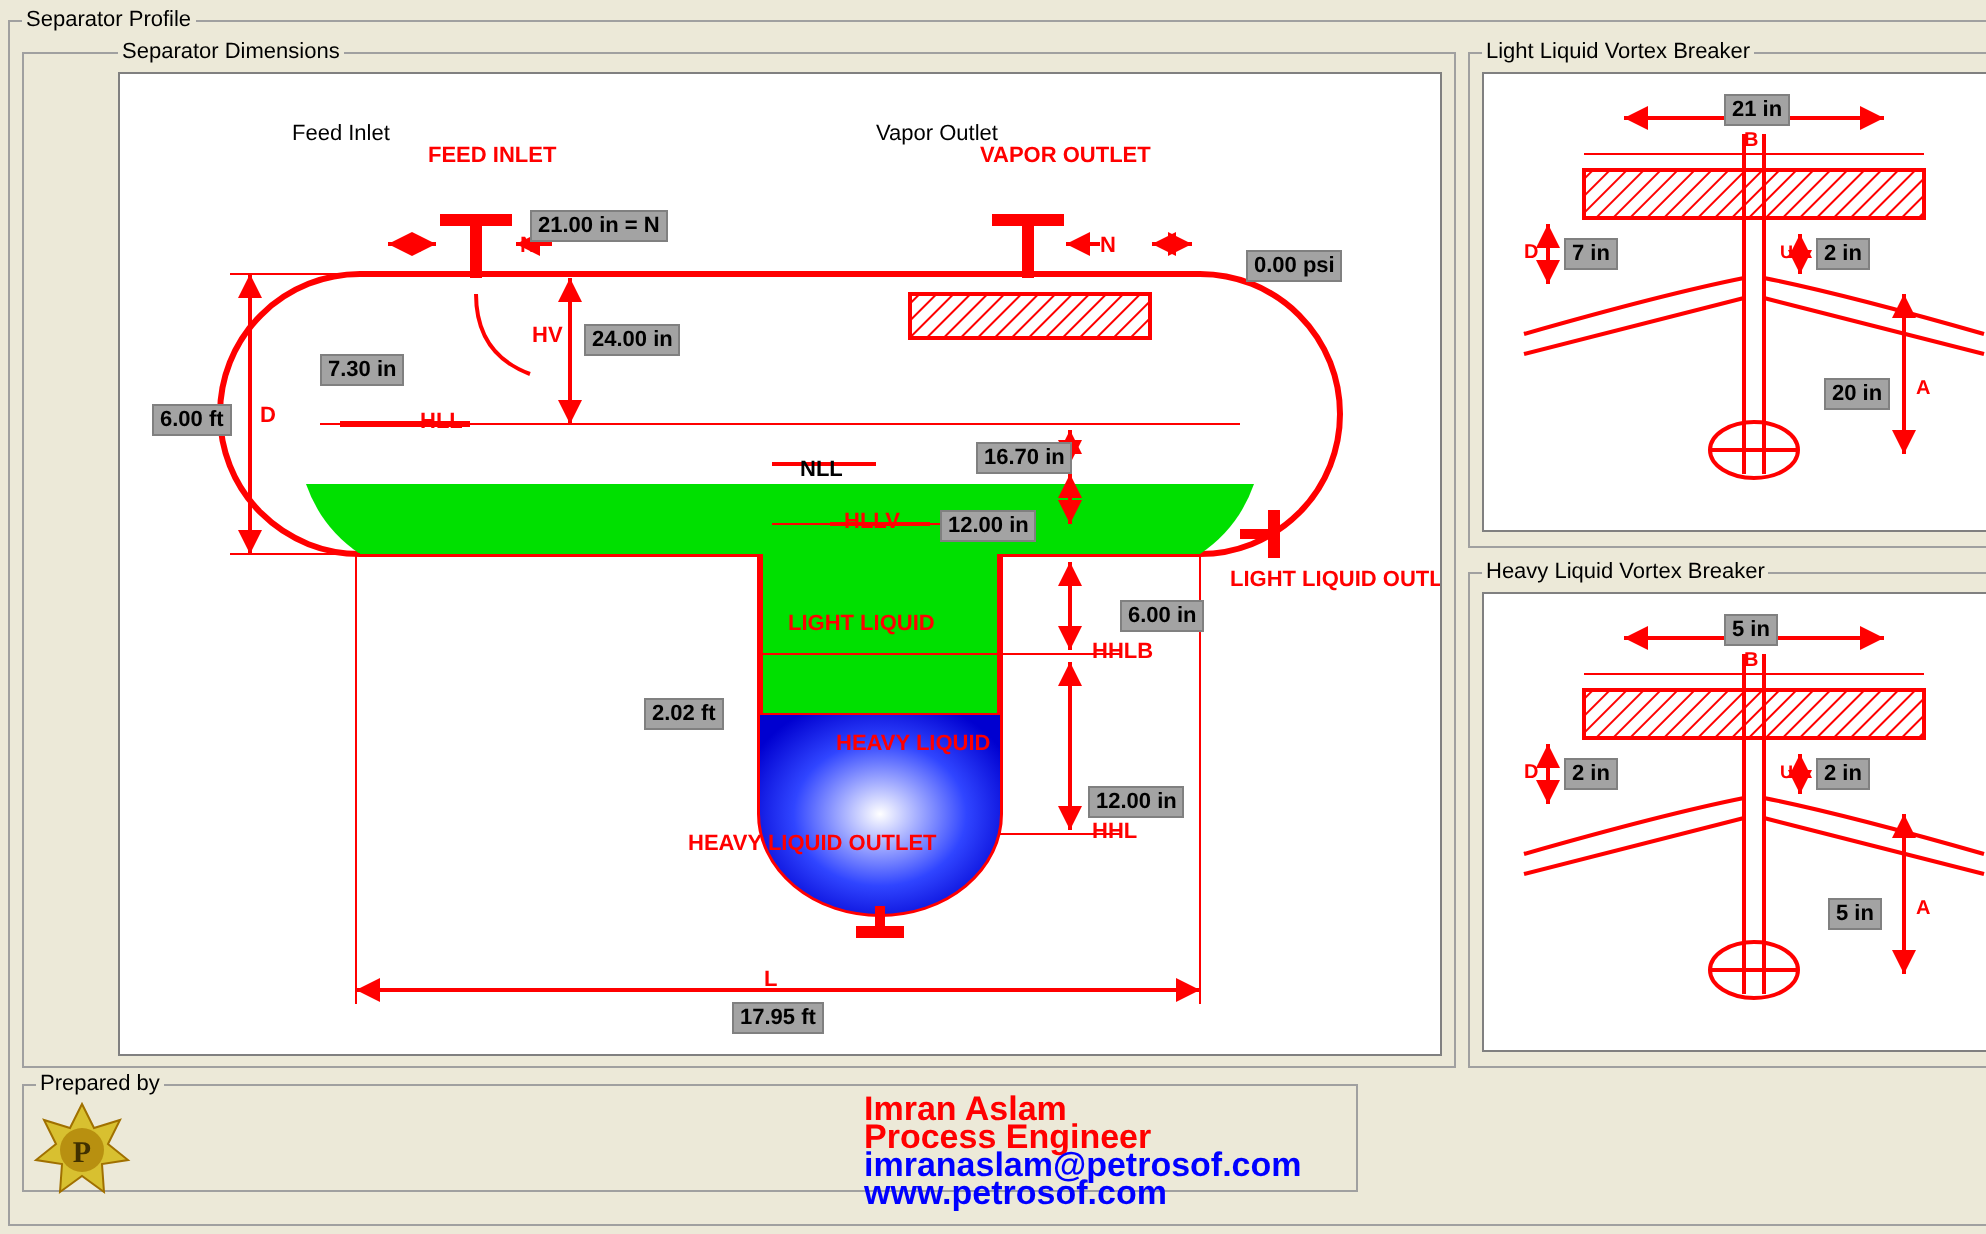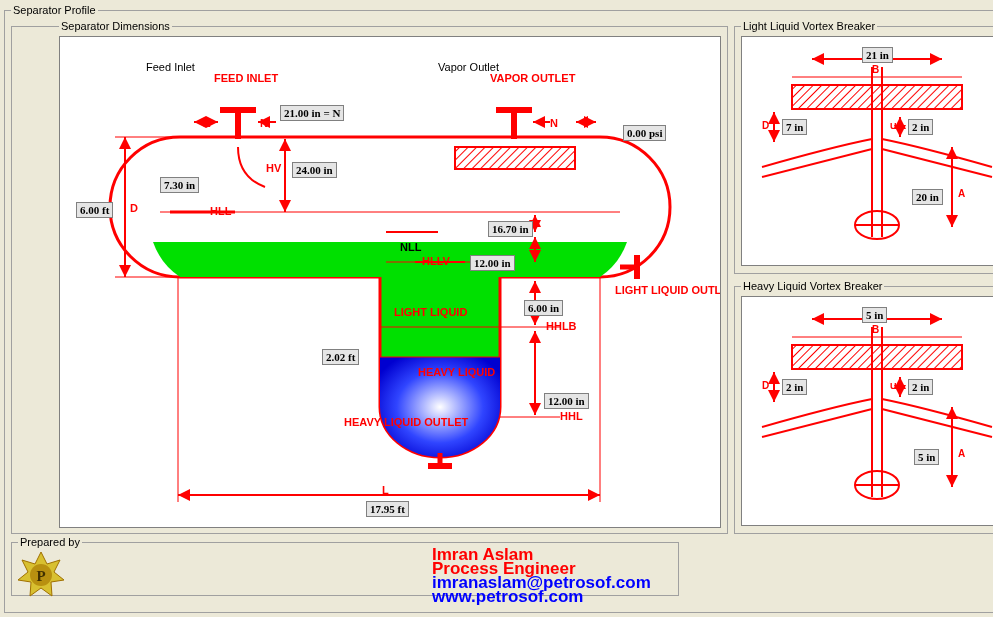--- a/index.html
+++ b/index.html
@@ -64,23 +64,23 @@
     border: 1px solid #808080;
     overflow: hidden;
   }
   .prepared {
     width: 668px;
     height: 60px;
     margin-top: 2px;
     position: relative;
   }
   .yellowbox {
-    background: #e5e5e5;
+    background: #a3a3a3;
     border: 1px solid #808080;
-    font-family: Liberation Serif, serif;
+    font-family: Liberation Sans, sans-serif;
     font-size: 11px;
     font-weight: bold;
     padding: 1px 3px;
     position: absolute;
     white-space: nowrap;
   }
   .redtext {
     color: #ff0000;
     font-family: Arial, sans-serif;
     font-weight: bold;
@@ -219,41 +219,41 @@
 
         <div class="redtext" style="left:154px; top:36px; text-align:center; width:50px; line-height:11px"><span>FEED INLET</span></div>
         <div class="redtext" style="left:430px; top:36px; text-align:center; width:54px; line-height:11px"><span>VAPOR OUTLET</span></div>
 
         <div class="redtext" style="left:143px; top:80px">N</div>
         <div class="redtext" style="left:200px; top:80px">N</div>
         <div class="redtext" style="left:490px; top:80px">N</div>
 
         <div class="redtext" style="left:206px; top:125px">HV</div>
         <div class="redtext" style="left:150px; top:168px">HLL</div>
-        <div class="redtext" style="left:340px; top:204px; color:#000">NLL</div>
+        <div class="redtext" style="left:340px; top:192px; color:#000">NLL</div>
         <div class="redtext" style="left:362px; top:218px">HLLV</div>
         <div class="redtext" style="left:486px; top:283px">HHLB</div>
-        <div class="redtext" style="left:500px; top:373px">HHL</div>
+        <div class="redtext" style="left:486px; top:373px">HHL</div>
         <div class="redtext" style="left:70px; top:165px">D</div>
         <div class="redtext" style="left:322px; top:447px">L</div>
 
         <div class="redtext" style="left:334px; top:270px; text-align:left; width:28px; line-height:11px"><span>LIGHT LIQUID</span></div>
         <div class="redtext" style="left:358px; top:330px; text-align:center; width:53px; line-height:11px"><span>HEAVY LIQUID</span></div>
 
         <div class="redtext" style="left:555px; top:248px; width:56px; line-height:11px"><span>LIGHT LIQUID OUTLET</span></div>
         <div class="redtext" style="left:284px; top:380px; width:36px; text-align:center; line-height:11px"><span>HEAVY LIQUID OUTLET</span></div>
 
-        <div class="yellowbox" style="left:220px; top:68px">21.00 in = N</div>
+        <div class="yellowbox" style="left:205px; top:68px">21.00 in = N</div>
         <div class="yellowbox" style="left:232px; top:125px">24.00 in</div>
         <div class="yellowbox" style="left:100px; top:140px">7.30 in</div>
         <div class="yellowbox" style="left:16px; top:165px">6.00 ft</div>
         <div class="yellowbox" style="left:563px; top:88px">0.00 psi</div>
         <div class="yellowbox" style="left:428px; top:184px">16.70 in</div>
         <div class="yellowbox" style="left:410px; top:218px">12.00 in</div>
-        <div class="yellowbox" style="left:464px; top:263px">6.00 in</div>
+        <div class="yellowbox" style="left:500px; top:263px">6.00 in</div>
         <div class="yellowbox" style="left:484px; top:356px">12.00 in</div>
         <div class="yellowbox" style="left:262px; top:312px">2.02 ft</div>
         <div class="yellowbox" style="left:306px; top:464px">17.95 ft</div>
       </div>
     </fieldset>
 
     <div class="rightcol">
       <fieldset class="vbreak">
         <legend>Light Liquid Vortex Breaker</legend>
         <div class="vb-canvas">

